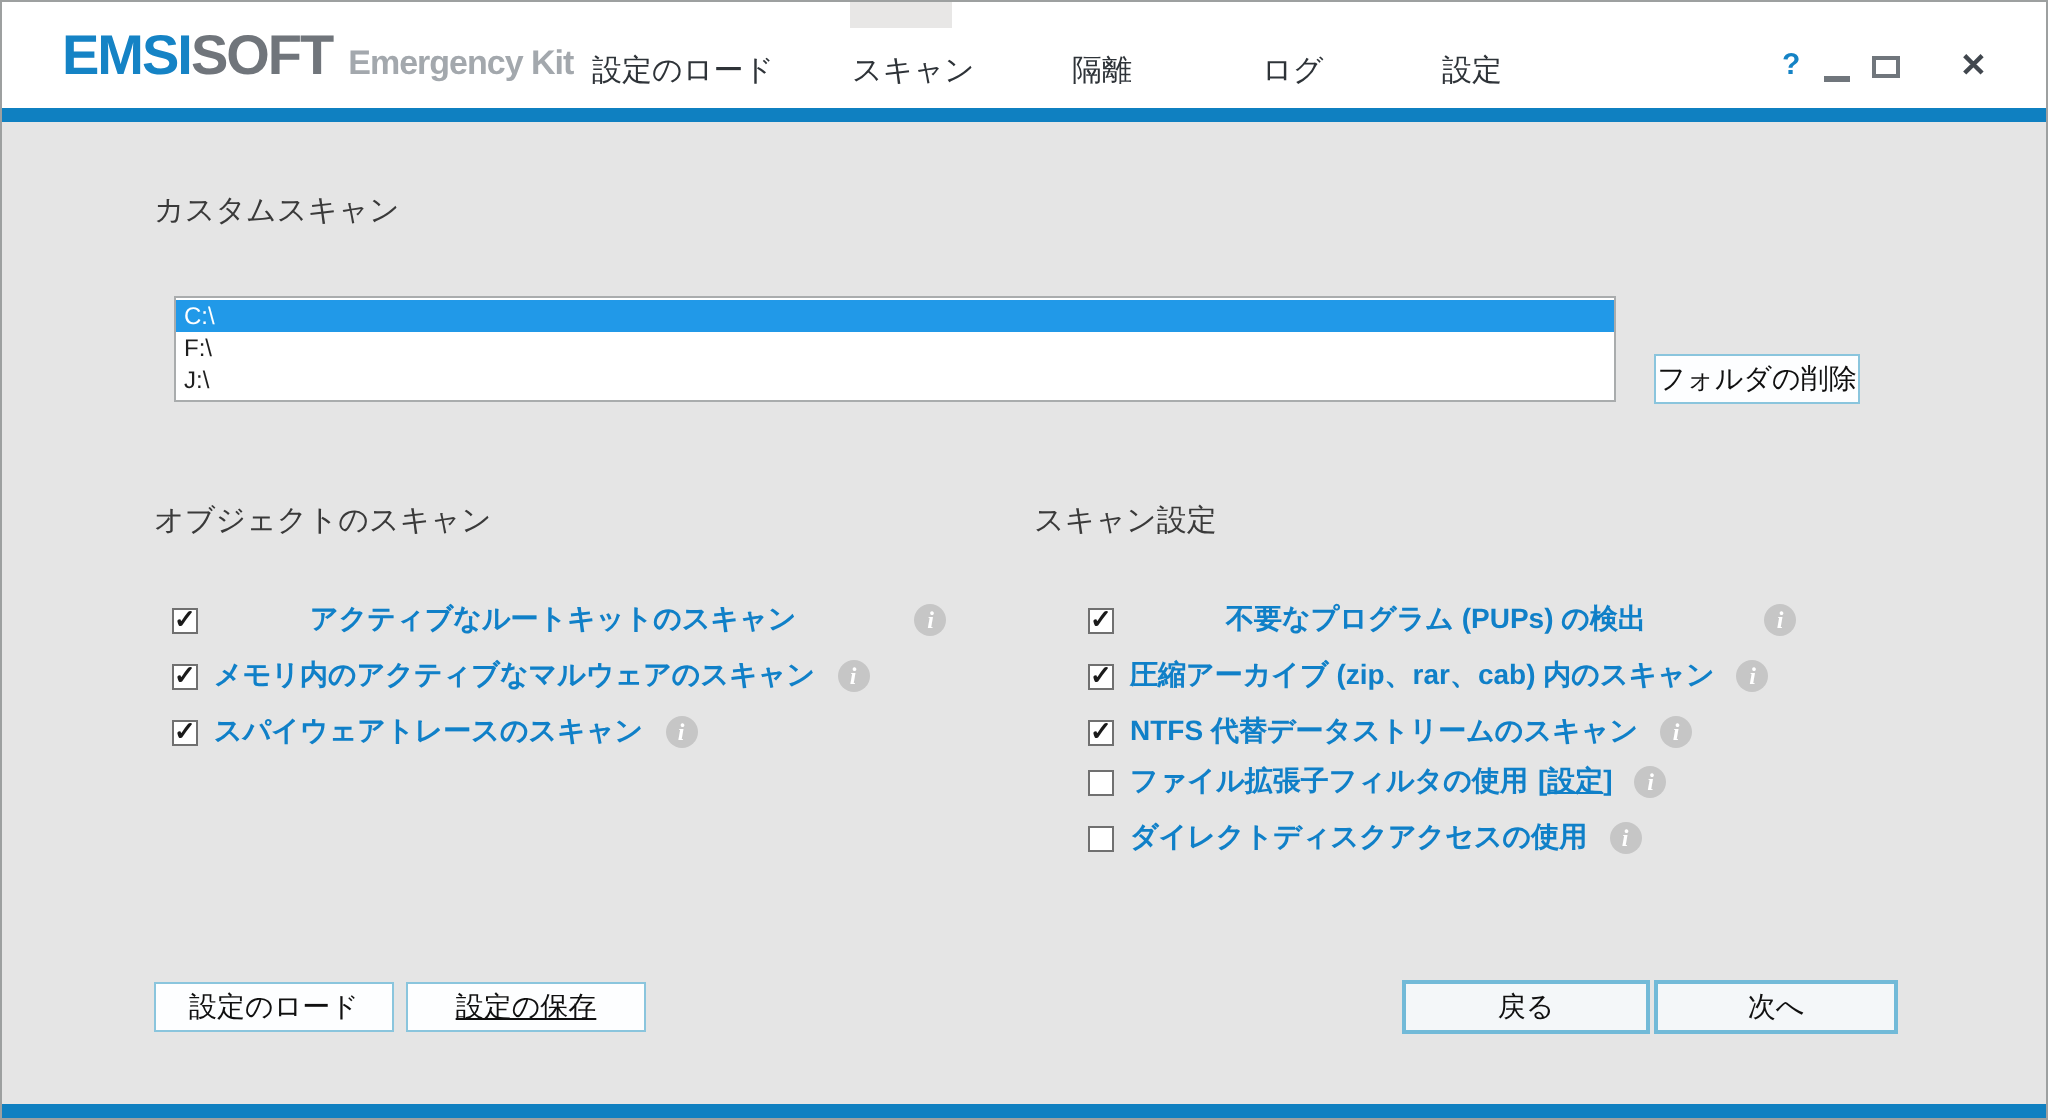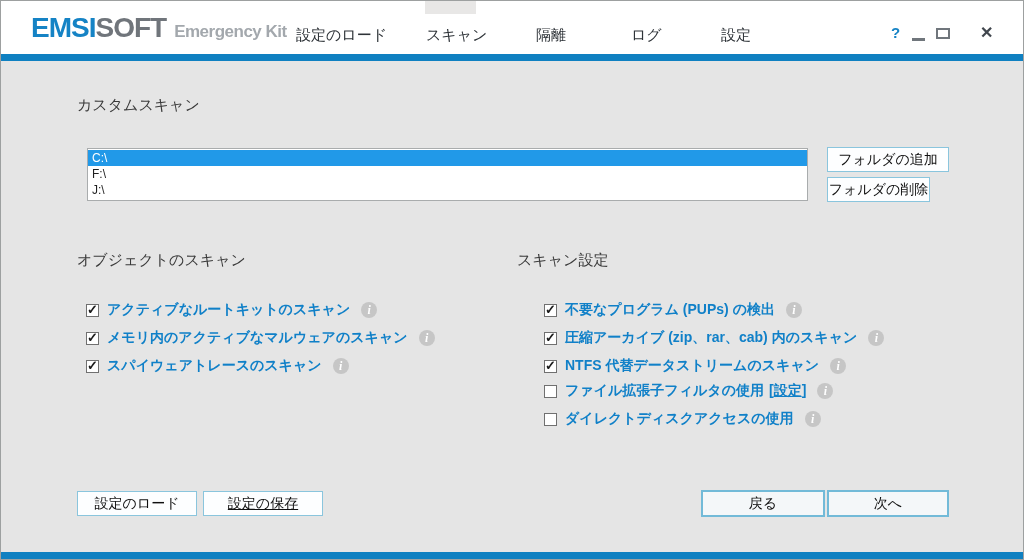--- a/index.html
+++ b/index.html
@@ -40,21 +40,21 @@
   .btn-load   { left:76px;  top:490px; width:120px; height:25px; }
   .btn-save   { left:202px; top:490px; width:120px; height:25px;text-decoration:underline; }
   .btn-back   { left:700px; top:489px; width:124px; height:27px; border:2px solid #72BAD8; background:#F4F7F9; }
   .btn-next   { left:826px; top:489px; width:122px; height:27px; border:2px solid #72BAD8; background:#F4F7F9; }
   .section-title { position:absolute; font-size:15px; color:#3A3A3A; white-space:nowrap; }
   .objects-title  { left:76px;  top:250px; }
   .settings-title { left:516px; top:250px; }
   .opt { position:absolute; display:flex; align-items:center; height:18px; white-space:nowrap; }
   .col-l { left:85px; }
   .col-r { left:532px;margin-left:11px; }
-  .r1 { top:300px; } .r2 { top:328px; } .r3 { top:356px; } .r4 { top:381px; } .r5 { top:409px; }
+  .r1 { top:300px;gap:48px; } .r2 { top:328px; } .r3 { top:356px; } .r4 { top:381px; } .r5 { top:409px; }
   .cb {
     width:13px; height:13px; box-sizing:border-box; border:1px solid #707070; background:#fff;
     position:relative; margin-right:8px; flex:none; cursor:pointer;
   }
   .cb.checked::after {
     content:"✓"; position:absolute; left:0px; top:-3px;
     font-size:13px; font-weight:bold; color:#1A1A1A;
   }
   .opt-label { font-size:14px; font-weight:bold; color:var(--label-blue); cursor:pointer; }
   .opt-link { font-size:14px; font-weight:bold; color:var(--label-blue); margin-left:5px; cursor:pointer; }
@@ -90,21 +90,20 @@
   </div>
   <div class="header-rule"></div>
 
   <div class="page-title">カスタムスキャン</div>
 
   <div class="listbox">
     <div class="item selected">C:\</div>
     <div class="item">F:\</div>
     <div class="item">J:\</div>
   </div>
-  <div class="btn btn-add">フォルダの追加</div>
   <div class="btn btn-remove">フォルダの削除</div>
 
   <div class="section-title objects-title">オブジェクトのスキャン</div>
 
   <div class="opt col-l r1">
     <span class="cb checked"></span>
     <span class="opt-label">アクティブなルートキットのスキャン</span>
     <span class="info">i</span>
   </div>
   <div class="opt col-l r2">

